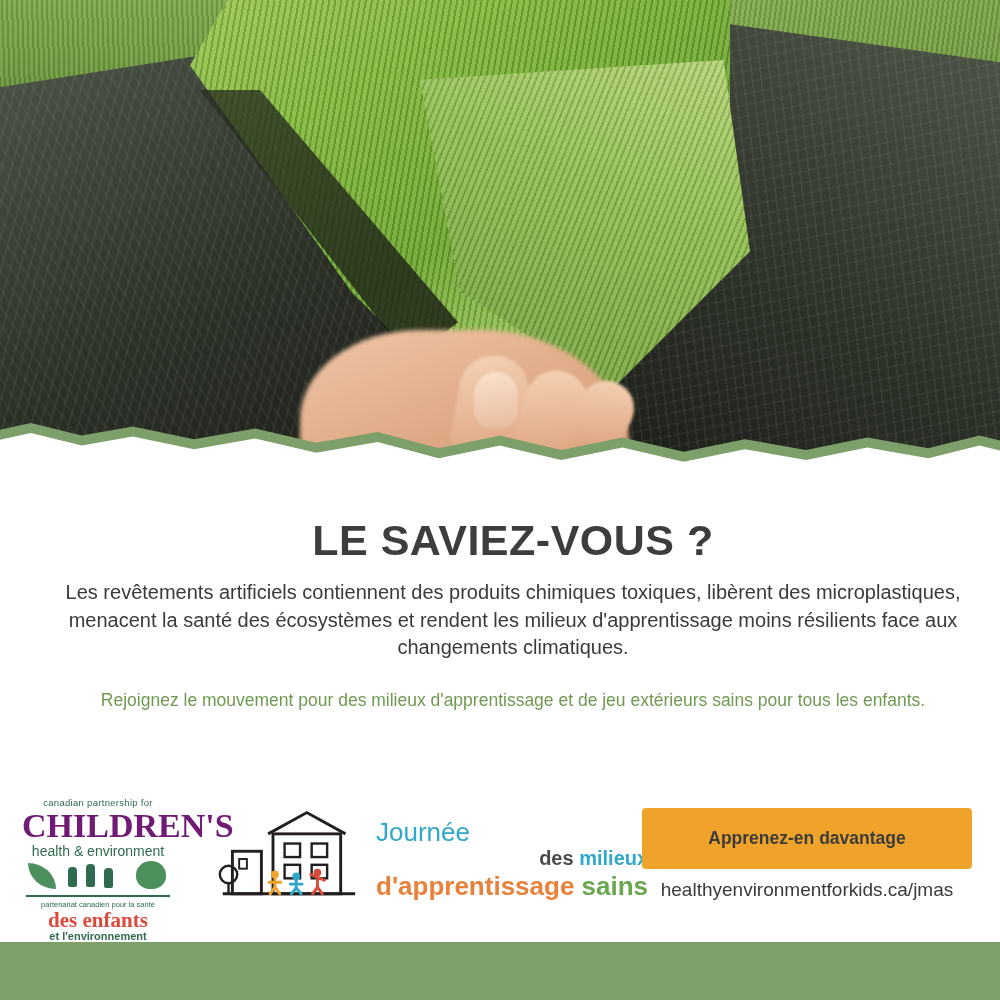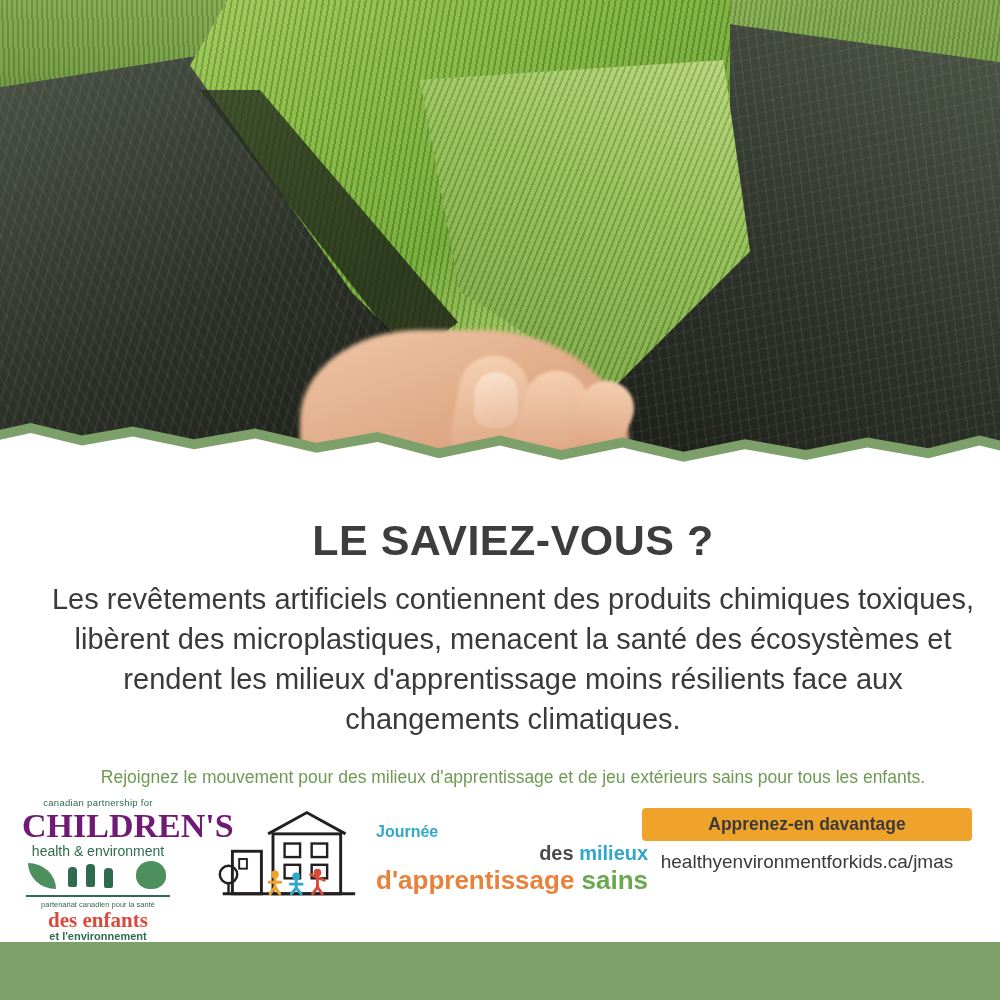--- a/index.html
+++ b/index.html
@@ -154,21 +154,21 @@
   .headline {
     margin: 24px 0 0 0;
     font-size: 43px;
     font-weight: bold;
     letter-spacing: 0.5px;
     color: #3d3d3d;
   }
   .body-text {
     margin: 14px auto 0 auto;
     width: 930px;
-    font-size: 29px;
+    font-size: 20px;
     line-height: 1.38;
     color: #3a3a3a;
   }
   .cta-line {
     margin: 28px auto 0 auto;
     width: 960px;
     font-size: 17.5px;
     font-weight: normal;
     color: #6f9a52;
   }
@@ -214,42 +214,42 @@
   .cpche .ln6 { font-size: 11px; color: #2f6b4f; font-weight: bold; }
 
   
   .jmas {
     position: absolute;
     left: 215px; top: 24px;
     display: flex; align-items: center; gap: 16px;
   }
   .jmas-mark { width: 145px; height: 110px; }
   .jmas-text { line-height: 1.16; text-align: left; }
-  .jmas-text .l1 { font-size: 16px; font-weight: bold; color: #2fa8c9; }
+  .jmas-text .l1 { font-size: 26px; font-weight: normal; color: #2fa8c9; }
   .jmas-text .l2 { font-size: 20px; font-weight: bold; color: #4a4a4a; text-align: right; }
   .jmas-text .l2 em { font-style: normal; color: #2fa8c9; }
   .jmas-text .l3 { font-size: 26px; font-weight: bold; color: #e8823a; }
   .jmas-text .l3 em { font-style: normal; color: #6aa84f; }
 
   
   .cta-wrap {
     position: absolute;
     right: 28px; top: 28px;
     width: 330px;
     text-align: center;
   }
   .cta-btn {
     display: block;
     width: 100%;
     box-sizing: border-box;
     background: #f0a32a;
     color: #3b3b3b;
     border: none;
     border-radius: 4px;
-    padding: 6px 10px;
+    padding: 20px 10px;
     font-size: 17.5px;
     font-weight: bold;
     font-family: "Liberation Sans", sans-serif;
     cursor: pointer;
   }
   .cta-url {
     margin-top: 10px;
     font-size: 19px;
     color: #3a3a3a;
   }

